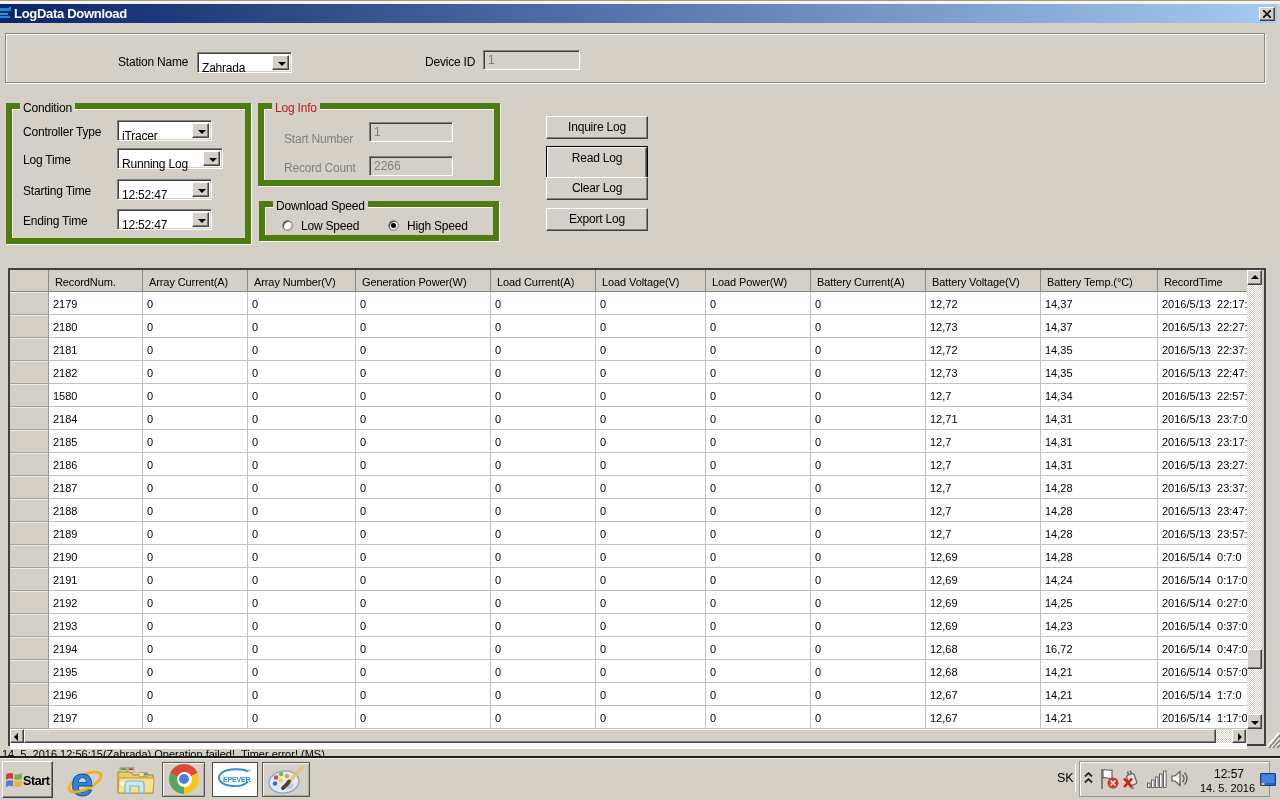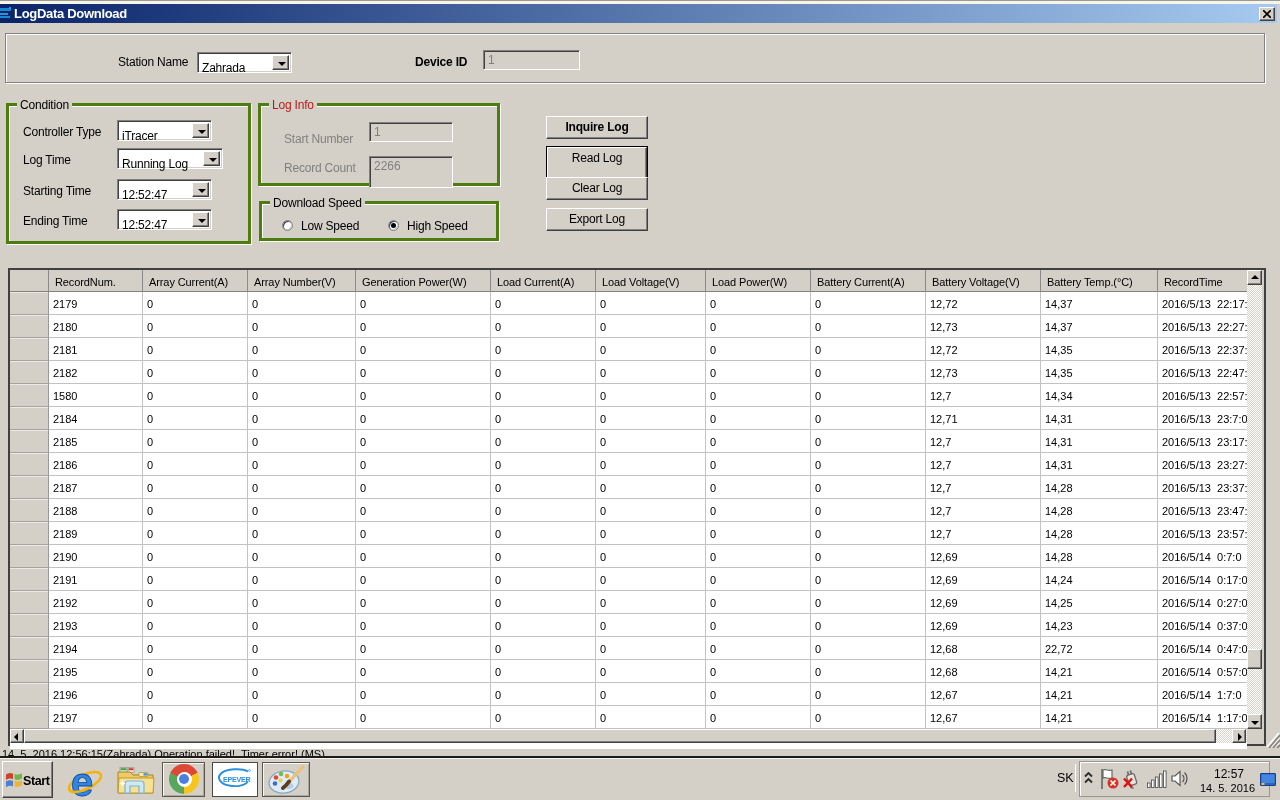--- a/index.html
+++ b/index.html
@@ -3,21 +3,21 @@
 <style>
 *{margin:0;padding:0;box-sizing:border-box;}
 html,body{width:1280px;height:800px;overflow:hidden;background:#d4d0c8;
 font-family:"Liberation Sans",sans-serif;-webkit-font-smoothing:antialiased;}
 .abs{position:absolute;}
 .lbl{position:absolute;font-size:12px;color:#000;letter-spacing:-0.2px;white-space:nowrap;}
 .sunken{border:1px solid #808080;border-right-color:#fff;border-bottom-color:#fff;
 box-shadow:inset 1px 1px 0 #404040,inset -1px -1px 0 #d4d0c8;}
 .raised{border:1px solid #fff;border-right-color:#404040;border-bottom-color:#404040;
 box-shadow:inset -1px -1px 0 #808080;background:#d4d0c8;}
-.gb{position:absolute;border:3px solid #4d7c0f;box-shadow:1px 1px 0 #fff,inset 1px 1px 0 #fff;}
+.gb{position:absolute;border:6px solid #4d7c0f;box-shadow:1px 1px 0 #fff,inset 1px 1px 0 #fff;}
 .gb>span.cap{position:absolute;top:-7px;left:8px;background:#d4d0c8;padding:0 3px;
 font-size:12px;letter-spacing:-0.2px;line-height:13px;white-space:nowrap;}
 .combo{position:absolute;height:21px;background:#fff;border:1px solid #808080;
 border-right-color:#fff;border-bottom-color:#fff;
 box-shadow:inset 1px 1px 0 #404040,inset -1px -1px 0 #d4d0c8;}
 .cotext{position:absolute;left:4px;top:8px;font-size:12px;letter-spacing:-0.2px;color:#000;}
 .cobtn{position:absolute;right:2px;top:2px;bottom:2px;width:17px;background:#d4d0c8;
 border:1px solid #fff;border-right-color:#404040;border-bottom-color:#404040;
 box-shadow:inset -1px -1px 0 #808080;}
 .darr{position:absolute;left:50%;top:50%;margin-left:-3px;margin-top:-1px;width:0;height:0;
@@ -64,21 +64,21 @@
   </div>
 
   <div class="abs" style="left:5px;top:33px;width:1260px;height:50px;border:1px solid #828282;box-shadow:1px 1px 0 #fff,inset 1px 1px 0 #fff;"></div>
   <span class="lbl" style="left:118px;top:55px;">Station Name</span>
   <div class="combo" style="left:197px;top:52px;width:95px;">
 <span class="cotext">Zahrada</span>
       <span class="cobtn">
         <span class="darr"></span>
       </span>
     </div>
-  <span class="lbl" style="left:415px;top:55px;font-weight:bold;">Device ID</span>
+  <span class="lbl" style="left:425px;top:55px;">Device ID</span>
   <div class="abs sunken" style="left:483px;top:50px;width:97px;height:20px;background:#d4d0c8;">
     <span style="position:absolute;left:4px;top:2px;font-size:12px;color:#808080;">1</span>
   </div>
 
   <div class="gb" style="left:6px;top:103px;width:245px;height:141px;">
       <span class="cap">Condition</span>
     </div>
   <span class="lbl" style="left:23px;top:125px;">Controller Type</span>
   <div class="combo" style="left:117px;top:120px;width:95px;">
 <span class="cotext">iTracer</span>
@@ -109,37 +109,37 @@
     </div>
 
   <div class="gb" style="left:258px;top:103px;width:242px;height:83px;">
       <span class="cap" style="color:#b91c1c;">Log Info</span>
     </div>
   <span class="lbl" style="left:284px;top:132px;color:#808080;">Start Number</span>
   <div class="abs sunken" style="left:369px;top:122px;width:84px;height:20px;background:#d4d0c8;">
     <span style="position:absolute;left:4px;top:2px;font-size:12px;color:#808080;">1</span>
   </div>
   <span class="lbl" style="left:284px;top:161px;color:#808080;">Record Count</span>
-  <div class="abs sunken" style="left:369px;top:156px;width:84px;height:32px;background:#d4d0c8;">
+  <div class="abs sunken" style="left:369px;top:156px;width:84px;height:20px;background:#d4d0c8;">
     <span style="position:absolute;left:4px;top:2px;font-size:12px;color:#808080;">2266</span>
   </div>
 
   <div class="gb" style="left:259px;top:201px;width:240px;height:40px;">
       <span class="cap">Download Speed</span>
     </div>
   <div class="abs" style="left:282px;top:220px;width:11px;height:11px;border-radius:50%;background:#fff;
     border:1px solid #808080;box-shadow:inset 1px 1px 0 #404040,inset -1px -1px 0 #d4d0c8;"></div>
   <span class="lbl" style="left:301px;top:219px;">Low Speed</span>
   <div class="abs" style="left:388px;top:220px;width:11px;height:11px;border-radius:50%;background:#fff;
     border:1px solid #808080;box-shadow:inset 1px 1px 0 #404040,inset -1px -1px 0 #d4d0c8;">
     <div class="abs" style="left:2px;top:2px;width:5px;height:5px;border-radius:50%;background:#000;"></div>
   </div>
   <span class="lbl" style="left:407px;top:219px;">High Speed</span>
 
-  <div class="btn " style="left:546px;top:116px;width:102px;height:23px;font-weight:bold;"><span>Inquire Log</span></div>
+  <div class="btn " style="left:546px;top:116px;width:102px;height:23px;"><span>Inquire Log</span></div>
   <div class="btn focus" style="left:547px;top:147px;width:100px;height:36px;"><span>Read Log</span></div>
   <div class="btn " style="left:546px;top:177px;width:102px;height:23px;"><span>Clear Log</span></div>
   <div class="btn " style="left:546px;top:208px;width:102px;height:23px;"><span>Export Log</span></div>
 
   <div class="abs" style="left:8px;top:268px;width:1258px;height:478px;border:2px solid #404040;background:#d4d0c8;">
     <div class="abs" style="left:0;top:0;right:0;bottom:0;">
 
       <div class="abs" style="left:0;top:0;width:1237px;height:548px;overflow:hidden;background:#fff;">
         <table class="grid">
             <colgroup>
@@ -385,21 +385,21 @@
                 <td class="rh"></td>
                 <td>2194</td>
                 <td>0</td>
                 <td>0</td>
                 <td>0</td>
                 <td>0</td>
                 <td>0</td>
                 <td>0</td>
                 <td>0</td>
                 <td>12,68</td>
-                <td>22,72</td>
+                <td>16,72</td>
                 <td class="rt">2016/5/14&nbsp; 0:47:06</td>
               </tr>
               <tr class="drow">
                 <td class="rh"></td>
                 <td>2195</td>
                 <td>0</td>
                 <td>0</td>
                 <td>0</td>
                 <td>0</td>
                 <td>0</td>

